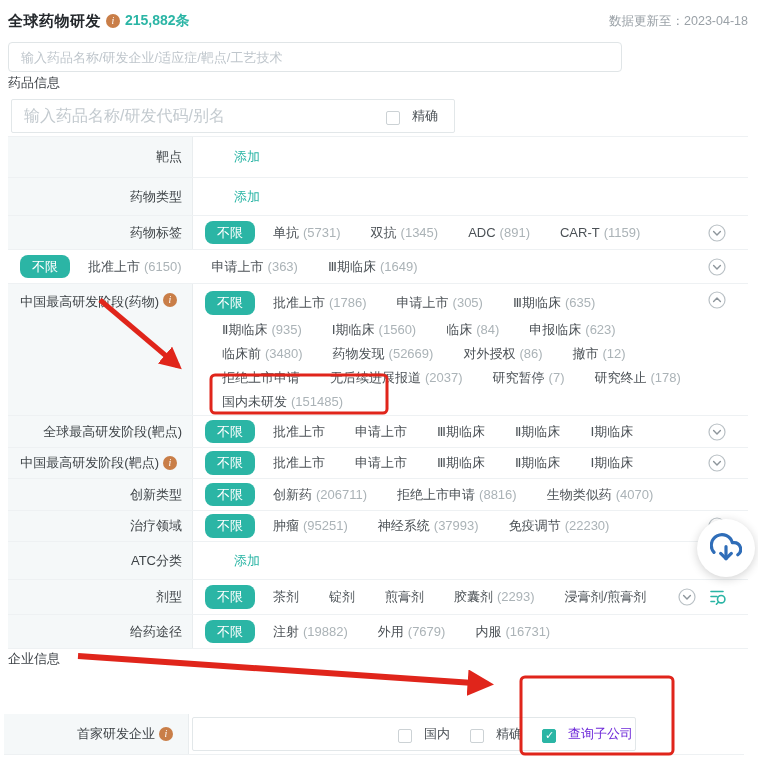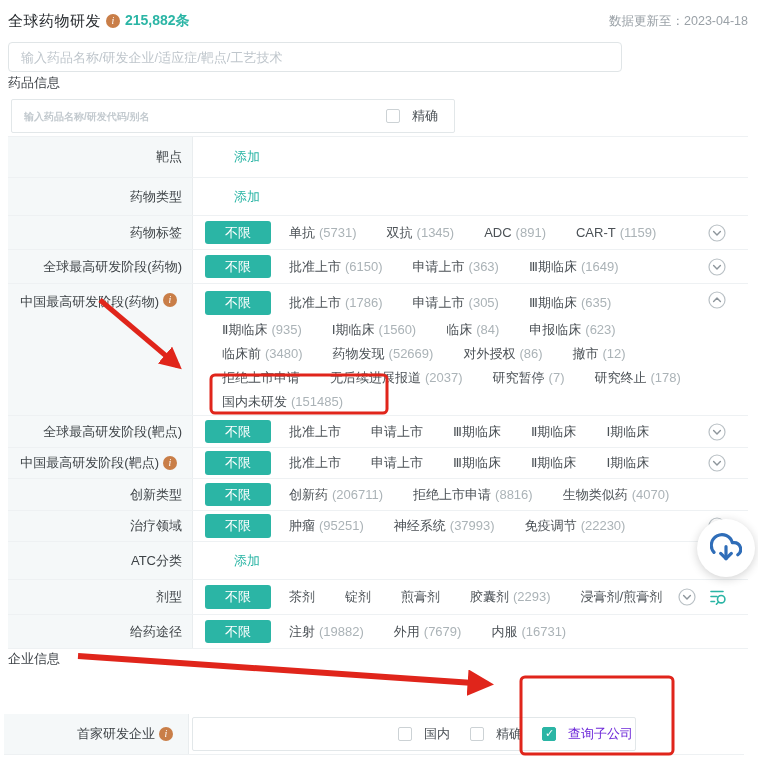--- a/index.html
+++ b/index.html
@@ -1,21 +1,21 @@
 <!DOCTYPE html>
 <html><head>
 <meta charset="utf-8">
 <style>
   html,body{margin:0;padding:0;background:#fff;}
   body{width:758px;height:757px;position:relative;overflow:hidden;
        font-family:"Liberation Sans","DejaVu Sans",sans-serif;font-size:13px;color:#3e4347;}
   .abs{position:absolute;}
   
   #header{left:8px;top:8px;width:740px;height:26px;display:flex;align-items:center;}
-  #page-title{font-size:15px;font-weight:normal;color:#24282c;letter-spacing:.5px;}
+  #page-title{font-size:15px;font-weight:bold;color:#24282c;letter-spacing:.5px;}
   .info{display:inline-flex;align-items:center;justify-content:center;width:14px;height:14px;border-radius:50%;
         background:#c97e48;color:#fff;font-style:italic;font-family:"Liberation Serif",serif;
         font-size:10px;line-height:1;margin:0 5px;flex:0 0 14px;}
   #total-count{color:#2bb5a5;font-weight:bold;font-size:14px;}
   #updated{margin-left:auto;color:#9aa1a7;font-size:12.5px;}
   
   #searchbox{left:8px;top:42px;width:612px;height:28px;border:1px solid #e0e5e7;border-radius:4px;
              display:flex;align-items:center;background:#fff;}
   #searchbox input{border:none;outline:none;width:100%;padding:0 12px;font-size:13px;color:#333;background:transparent;}
   #searchbox input::placeholder{color:#bfc6cc;}
@@ -24,35 +24,35 @@
   
   .flabel{width:185px;flex:0 0 185px;background:#f5f8f9;display:flex;align-items:center;justify-content:flex-end;
           padding-right:10px;box-sizing:border-box;border-right:1px solid #e9edef;color:#3e4347;}
   .frow{display:flex;position:relative;background:#fff;border-bottom:1px solid #eef1f3;box-sizing:border-box;}
   .frow.multi .flabel{align-items:flex-start;padding-top:9px;}
   .fcontent{flex:1;display:flex;flex-direction:column;justify-content:center;box-sizing:border-box;padding-right:56px;}
   .frow.multi .fcontent{justify-content:flex-start;padding-top:4px;}
   .oline{display:flex;align-items:center;padding-left:12px;height:24px;white-space:nowrap;}
   .frow.multi .oline:first-child{height:30px;}
   .frow.multi .oline + .oline{padding-left:29px;}
-  .unl{background:#2bb5a5;color:#fff;padding:3px 20px;border-radius:3px;margin-right:18px;cursor:pointer;line-height:1.35;}
+  .unl{background:#2bb5a5;color:#fff;padding:3px 12px;border-radius:8px;margin-right:18px;cursor:pointer;line-height:1.35;}
   .opt{margin-right:30px;color:#4b5156;cursor:pointer;}
   .opt .c{color:#abb3b7;margin-left:4px;}
   .add-link{color:#2bb5a5;margin-left:41px;cursor:pointer;}
   .chev{position:absolute;right:22px;top:50%;margin-top:-9px;width:18px;height:18px;cursor:pointer;}
   .frow.multi .chev{top:7px;margin-top:0;}
   .chev.shift{right:52px;}
   .ficon{position:absolute;right:20px;top:50%;margin-top:-10px;width:20px;height:20px;cursor:pointer;}
   
   .irow{display:flex;position:relative;background:#fff;}
   .inputbox{margin-left:3px;width:444px;height:34px;box-sizing:border-box;border:1px solid #e2e7e9;border-radius:2px;
             background:#fff;display:flex;align-items:center;align-self:center;}
-  .inputbox input{border:none;outline:none;flex:1;padding:0 12px;font-size:10px;color:#ef4444;background:transparent;min-width:0;font-weight:bold;}
+  .inputbox input{border:none;outline:none;flex:1;padding:0 12px;font-size:16px;color:#ef4444;background:transparent;min-width:0;}
   .inputbox input::placeholder{color:#c3cacf;}
-  .cbgroup{display:flex;align-items:center;gap:12px;margin-right:20px;color:#4b5156;cursor:pointer;white-space:nowrap;}
+  .cbgroup{display:flex;align-items:flex-end;gap:12px;margin-right:20px;color:#4b5156;cursor:pointer;white-space:nowrap;}
   .cb{width:14px;height:14px;box-sizing:border-box;border:1px solid #ccd2d5;border-radius:2px;background:#fff;position:relative;flex:0 0 14px;}
   .cbgroup.checked .cb{background:#2bb5a5;border-color:#2bb5a5;}
   .cbgroup.checked .cb::after{content:"✓";position:absolute;left:2px;top:-1px;color:#fff;font-size:11px;font-weight:bold;}
   .cbgroup.checked .cbl{color:#6d28d9;}
   
   #cloud-btn{left:697px;top:519px;width:58px;height:58px;border-radius:50%;background:#fff;
              box-shadow:0 2px 10px rgba(0,0,0,.18);display:flex;align-items:center;justify-content:center;
              cursor:pointer;z-index:40;}
   
   #overlay{left:0;top:0;width:758px;height:757px;pointer-events:none;z-index:50;}
@@ -117,23 +117,20 @@
         </div>
       </div>
       <span class="chev">
         <svg width="18" height="18" viewBox="0 0 18 18">
           <circle cx="9" cy="9" r="8" fill="none" stroke="#b9c0c5" stroke-width="1.2"></circle>
           <polyline points="5.6,7.6 9,11 12.4,7.6" fill="none" stroke="#8d959b" stroke-width="1.4" stroke-linecap="round" stroke-linejoin="round"></polyline>
         </svg>
       </span>
     </div>
     <div class="frow" style="height: 34px;">
-      <div class="flabel">
-        <span>全球最高研发阶段(药物)</span>
-      </div>
       <div class="fcontent">
         <div class="oline">
           <span class="unl">不限</span>
           <span class="opt"><span class="t">批准上市</span><span class="c">(6150)</span></span>
           <span class="opt"><span class="t">申请上市</span><span class="c">(363)</span></span>
           <span class="opt"><span class="t">Ⅲ期临床</span><span class="c">(1649)</span></span>
         </div>
       </div>
       <span class="chev">
         <svg width="18" height="18" viewBox="0 0 18 18">

